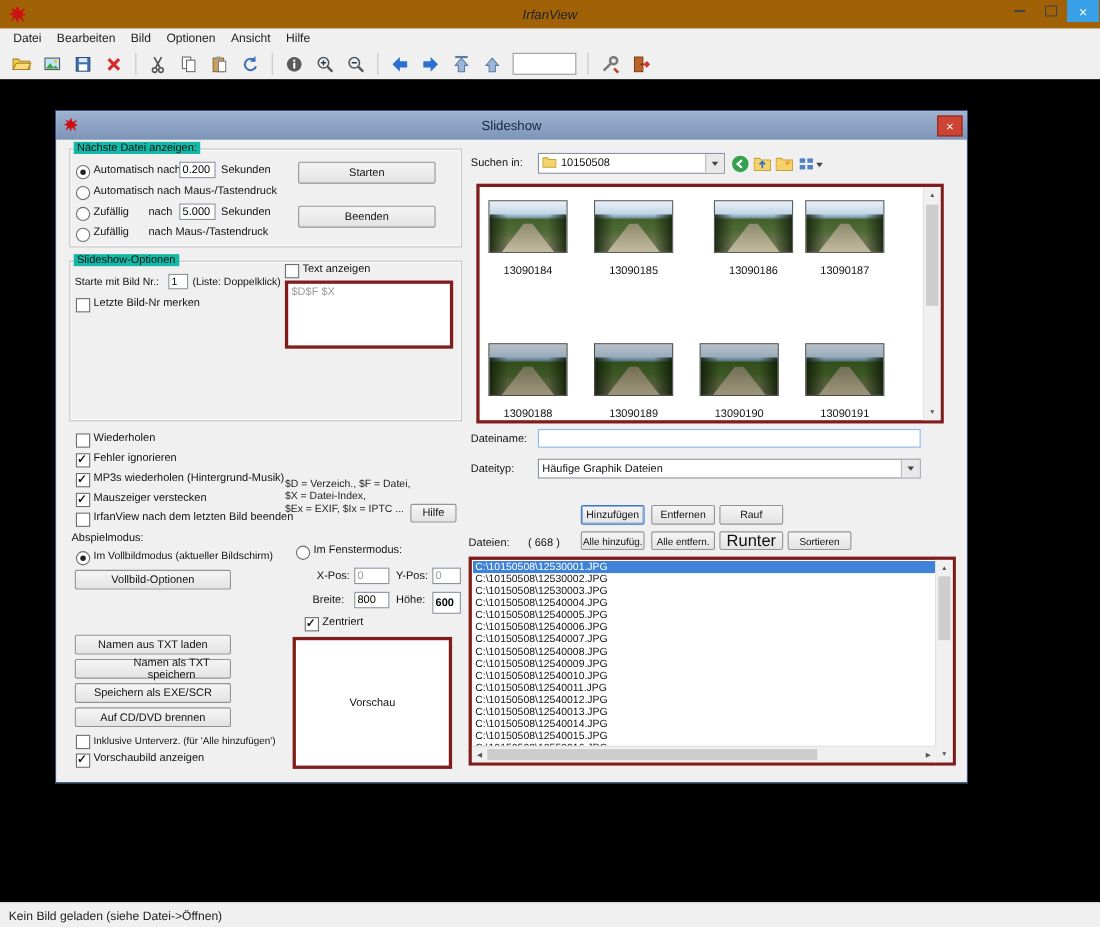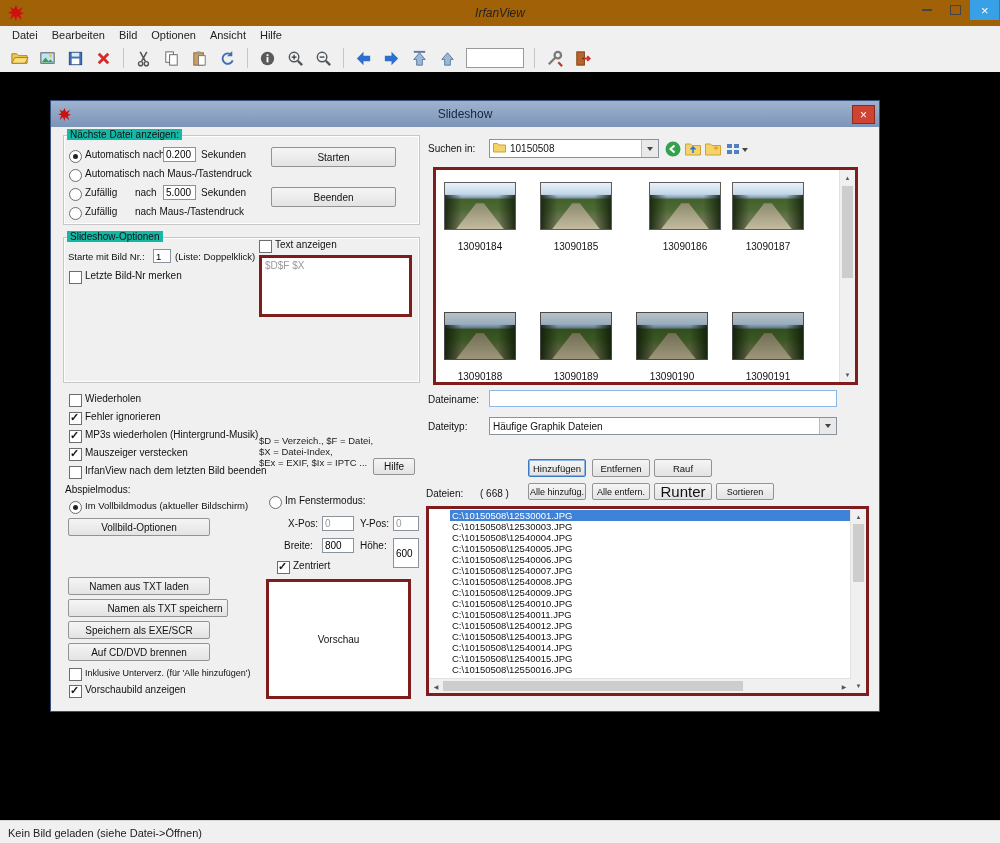--- a/index.html
+++ b/index.html
@@ -66,21 +66,21 @@
   .thumb.r2 .thumb-img{filter:brightness(.8) saturate(1.2);}
   .thumb-label{margin-top:11px;font-size:10px;color:#111;}
   
   .vscroll{position:absolute;right:0;top:0;bottom:0;width:15px;background:#f0f0f0;border-left:1px solid #e2e2e2;}
   .vscroll .arr{position:absolute;left:0;width:15px;height:15px;display:flex;align-items:center;justify-content:center;font-size:6px;color:#555;}
   .vscroll .bar{position:absolute;left:2px;width:11px;background:#cdcdcd;}
   .hscroll{position:absolute;left:0;right:15px;bottom:0;height:14px;background:#f0f0f0;border-top:1px solid #e2e2e2;}
   .hscroll .arr{position:absolute;top:0;width:14px;height:14px;display:flex;align-items:center;justify-content:center;font-size:6px;color:#555;}
   .hscroll .bar{position:absolute;top:2px;height:10px;background:#cdcdcd;}
   
-  .file-rows{position:absolute;left:1px;top:1px;right:15px;bottom:14px;overflow:hidden;padding-left:20px;}
+  .file-rows{position:absolute;left:1px;top:1px;right:15px;bottom:14px;overflow:hidden;}
   .frow{height:11px;line-height:11px;padding-left:2px;font-size:9.5px;white-space:nowrap;color:#111;}
   .frow.sel{background:#3f83d9;color:#fff;}
 </style>
 </head>
 <body>
 
 <div class="app">
 
   <div class="titlebar">
     <span class="app-icon">
@@ -303,26 +303,26 @@
 
       <span class="radio" style="left:218px;top:369px;"></span>
       <span class="lbl" style="left:234px;top:368px;">Im Fenstermodus:</span>
       <span class="lbl" style="left:237px;top:391px;">X-Pos:</span>
       <input class="txt dis" style="left: 271px; top: 389px; width: 32px; height: 15px;" value="0">
       <span class="lbl" style="left:309px;top:391px;">Y-Pos:</span>
       <input class="txt dis" style="left: 342px; top: 389px; width: 26px; height: 15px;" value="0">
       <span class="lbl" style="left:233px;top:413px;">Breite:</span>
       <input class="txt" style="left: 271px; top: 411px; width: 32px; height: 15px;" value="800">
       <span class="lbl" style="left:309px;top:413px;">Höhe:</span>
-      <input class="txt" style="left: 342px; top: 411px; width: 26px; height: 30px;" value="600">
+      <input class="txt" style="left: 342px; top: 411px; width: 26px; height: 20px; font-weight: bold;" value="600">
       <span class="cb on" style="left:226px;top:434px;"></span>
       <span class="lbl" style="left:242px;top:433px;">Zentriert</span>
 
       <button class="btn" style="left:17px;top:450px;width:142px;height:18px;">Namen aus TXT laden</button>
-      <button class="btn" style="left:17px;top:472px;width:160px;height:18px;padding-left:34px;">Namen als TXT speichern</button>
+      <button class="btn" style="left:17px;top:472px;width:142px;height:18px;padding-left:34px;">Namen als TXT speichern</button>
       <button class="btn" style="left:17px;top:494px;width:142px;height:18px;">Speichern als EXE/SCR</button>
       <button class="btn" style="left:17px;top:516px;width:142px;height:18px;">Auf CD/DVD brennen</button>
       <span class="cb" style="left:18px;top:541px;"></span>
       <span class="lbl" style="left:34px;top:541px;font-size:9px;">Inklusive Unterverz. (für 'Alle hinzufügen')</span>
       <span class="cb on" style="left:18px;top:558px;"></span>
       <span class="lbl" style="left:34px;top:557px;">Vorschaubild anzeigen</span>
 
       <div class="area" style="left:215px;top:452px;width:145px;height:120px;display:flex;align-items:center;justify-content:center;">
         <span>Vorschau</span>
       </div>
@@ -437,20 +437,21 @@
       <span class="lbl" style="left:375px;top:361px;">Dateien:</span>
       <span class="lbl" style="left:429px;top:361px;">( 668 )</span>
       <button class="btn" style="left:477px;top:356px;width:58px;height:17px;font-size:9px;">Alle hinzufüg.</button>
       <button class="btn" style="left:541px;top:356px;width:58px;height:17px;font-size:9px;">Alle entfern.</button>
       <button class="btn" style="left:603px;top:356px;width:58px;height:17px;font-size:15px;">Runter</button>
       <button class="btn" style="left:665px;top:356px;width:58px;height:17px;font-size:9px;">Sortieren</button>
 
       <div class="area" style="left:375px;top:379px;width:443px;height:190px;">
         <div class="file-rows">
           <div class="frow sel">C:\10150508\12530001.JPG</div>
+          <div class="frow">C:\10150508\12530002.JPG</div>
           <div class="frow">C:\10150508\12530003.JPG</div>
           <div class="frow">C:\10150508\12540004.JPG</div>
           <div class="frow">C:\10150508\12540005.JPG</div>
           <div class="frow">C:\10150508\12540006.JPG</div>
           <div class="frow">C:\10150508\12540007.JPG</div>
           <div class="frow">C:\10150508\12540008.JPG</div>
           <div class="frow">C:\10150508\12540009.JPG</div>
           <div class="frow">C:\10150508\12540010.JPG</div>
           <div class="frow">C:\10150508\12540011.JPG</div>
           <div class="frow">C:\10150508\12540012.JPG</div>

